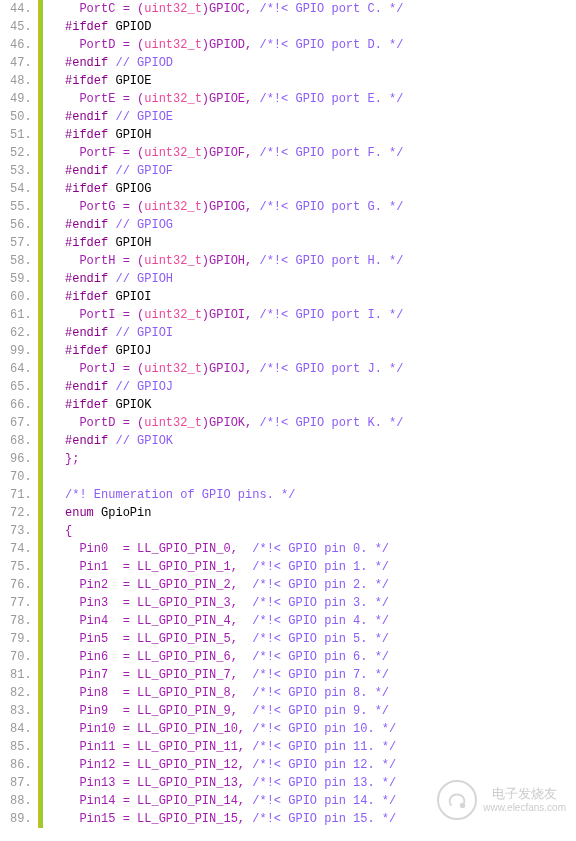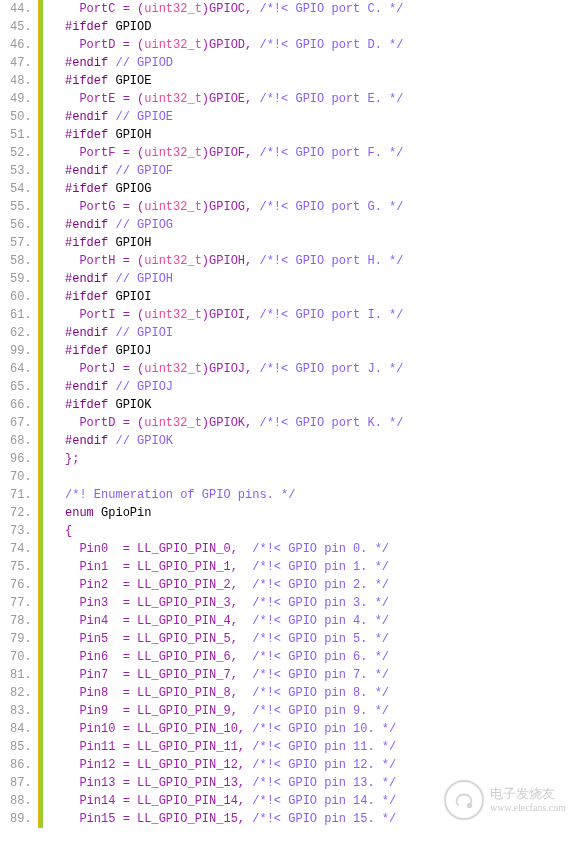--- a/index.html
+++ b/index.html
@@ -60,23 +60,24 @@
     border: 2px solid #bbb;
     border-radius: 50%;
     display: flex;
     align-items: center;
     justify-content: center;
     margin-right: 6px;
     color: #bbb;
   }
   .wm-text {
     color: #aaa;
-    font-family: Liberation Serif, serif;
+    font-family: Liberation Sans, sans-serif;
     font-size: 10px;
     line-height: 1.2;
+    text-align: center;
   }
   .wm-text .cn { font-size: 13px; }
 </style>
 </head>
 <body>
 
 <div class="code-container">
   <div class="gutter" id="gutter">
       <div class="ln">44.</div>
       <div class="ln">45.</div>

